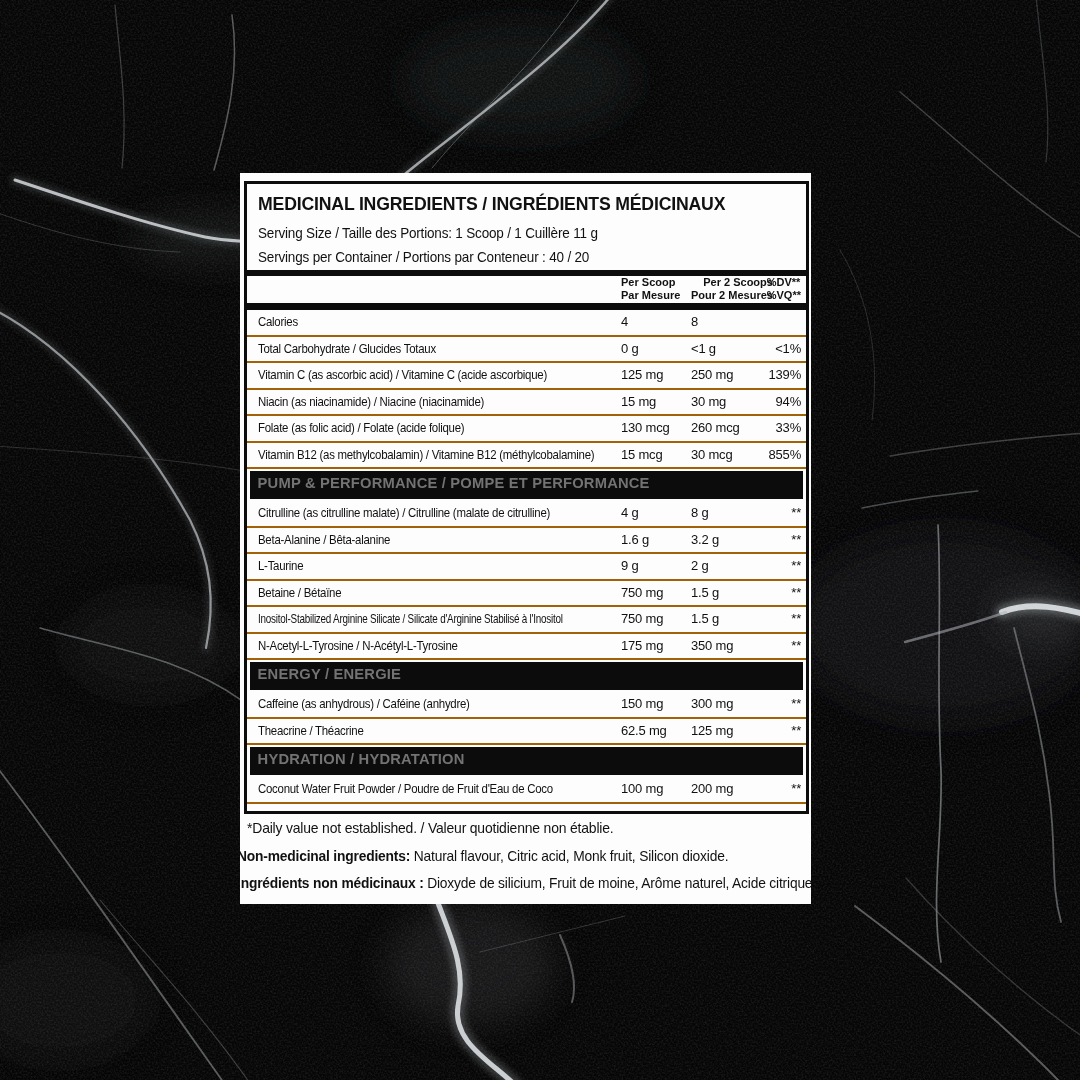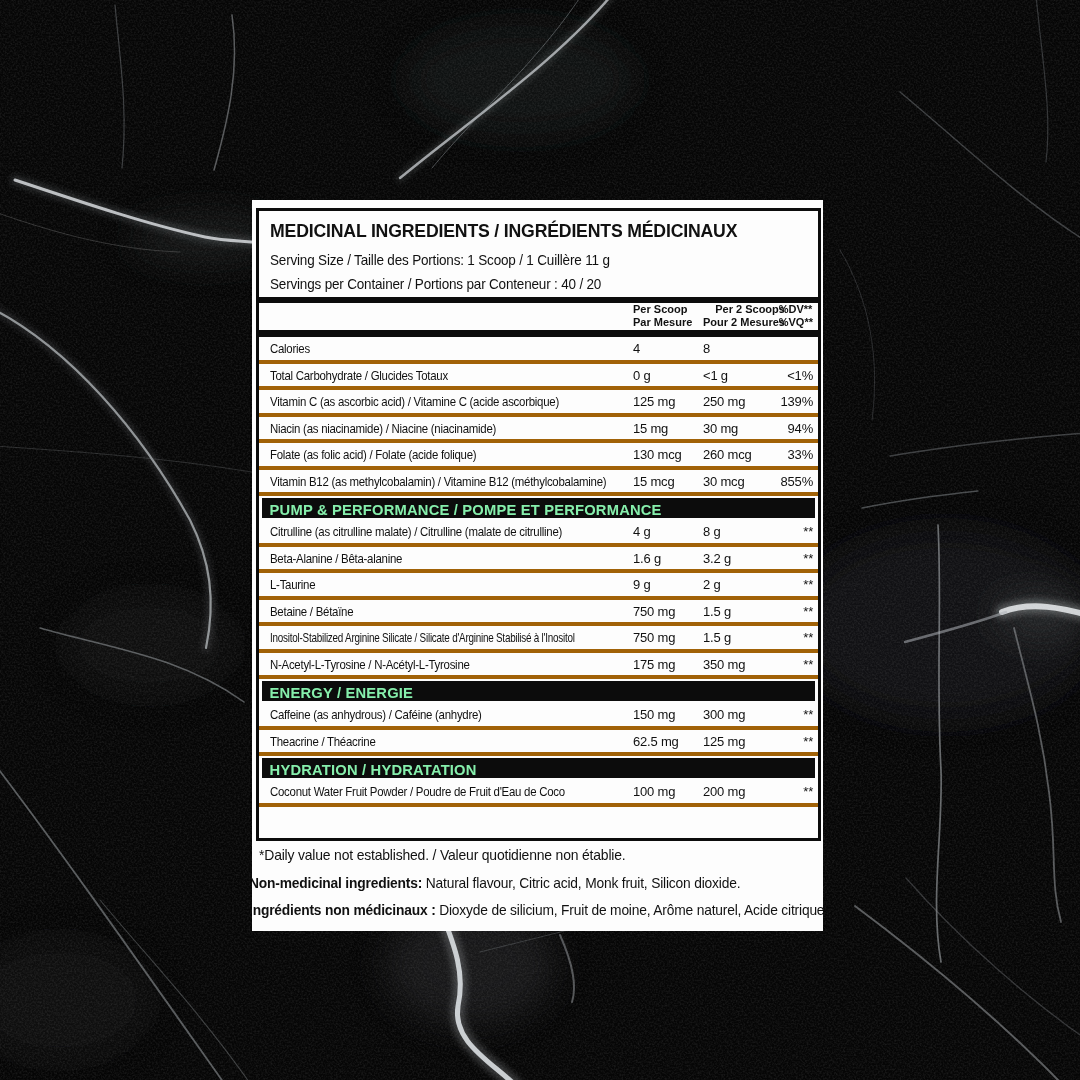--- a/index.html
+++ b/index.html
@@ -1,44 +1,44 @@
 <!DOCTYPE html>
 <html><head>
 <meta charset="utf-8">
 <style>
   html,body{margin:0;padding:0;background:#000;}
   .stage{position:relative;width:1080px;height:1080px;overflow:hidden;background:#050505;
          font-family:"Liberation Sans",sans-serif;color:#111;}
   .marble{position:absolute;left:0;top:0;}
 
-  .panel{position:absolute;left:252px;top:173px;width:571px;height:731px;background:#fdfdfd;overflow:hidden;margin-top:27px;}
+  .panel{position:absolute;left:240px;top:173px;width:571px;height:731px;background:#fdfdfd;overflow:hidden;}
   .tablebox{position:absolute;left:4px;top:8px;width:565px;height:633px;border:3px solid #0c0c0c;box-sizing:border-box;}
 
   .title{position:absolute;left:11px;top:9px;font-size:19px;font-weight:bold;letter-spacing:-0.2px;
          transform:scaleX(0.93);transform-origin:0 0;white-space:nowrap;}
   .serv{position:absolute;left:11px;font-size:15px;letter-spacing:-0.2px;transform:scaleX(0.9);
         transform-origin:0 0;white-space:nowrap;}
   .serv1{top:40px;} .serv2{top:64px;}
 
   .bar{position:absolute;left:0;width:559px;background:#0c0c0c;}
   .bar1{top:86px;height:6px;} .bar2{top:119px;height:7px;}
 
   .colheads{position:absolute;top:92px;left:0;width:559px;height:42px;font-size:11px;font-weight:bold;line-height:13px;}
   .ch{position:absolute;top:0;white-space:nowrap;}
   .ch1{left:374px;} .ch2{left:444px;text-align:right;} .ch3{right:5px;text-align:left;}
 
   .rows{position:absolute;top:126px;left:0;width:559px;}
-  .row{position:relative;height:26.5px;border-bottom:4px solid #a16207;box-sizing:border-box;}
+  .row{position:relative;height:26.5px;border-bottom:2px solid #a16207;box-sizing:border-box;}
   .row .name{position:absolute;left:11px;top:0;line-height:24.5px;font-size:13px;letter-spacing:-0.3px;
              transform:scaleX(0.88);transform-origin:0 50%;white-space:nowrap;}
   .row .name.tight{transform:scaleX(0.76);}
   .row .val,.row .dv{position:absolute;top:0;line-height:24.5px;font-size:13px;letter-spacing:-0.2px;white-space:nowrap;}
   .v1{left:374px;} .v2{left:444px;} .dv{right:5px;text-align:right;}
 
-  .section-bar{height:20px;margin:2px 3px;background:#0c0c0c;color:#86efac;}
+  .section-bar{height:28px;margin:2px 3px;background:#0c0c0c;color:#737373;}
   .section-label{display:inline-block;line-height:24px;padding-left:8px;font-size:15.5px;font-weight:bold;
                  letter-spacing:0.2px;transform:scaleX(0.95);transform-origin:0 50%;white-space:nowrap;}
 
   .footnote{position:absolute;left:7px;top:646px;font-size:15px;letter-spacing:-0.2px;
             transform:scaleX(0.93);transform-origin:0 0;white-space:nowrap;}
   .nonmed{position:absolute;left:-3px;font-size:15px;letter-spacing:-0.2px;
           transform:scaleX(0.92);transform-origin:0 0;white-space:nowrap;}
   .nm-en{top:674px;} .nm-fr{top:701px;}
   .nonmed b{font-weight:bold;}
 </style>

